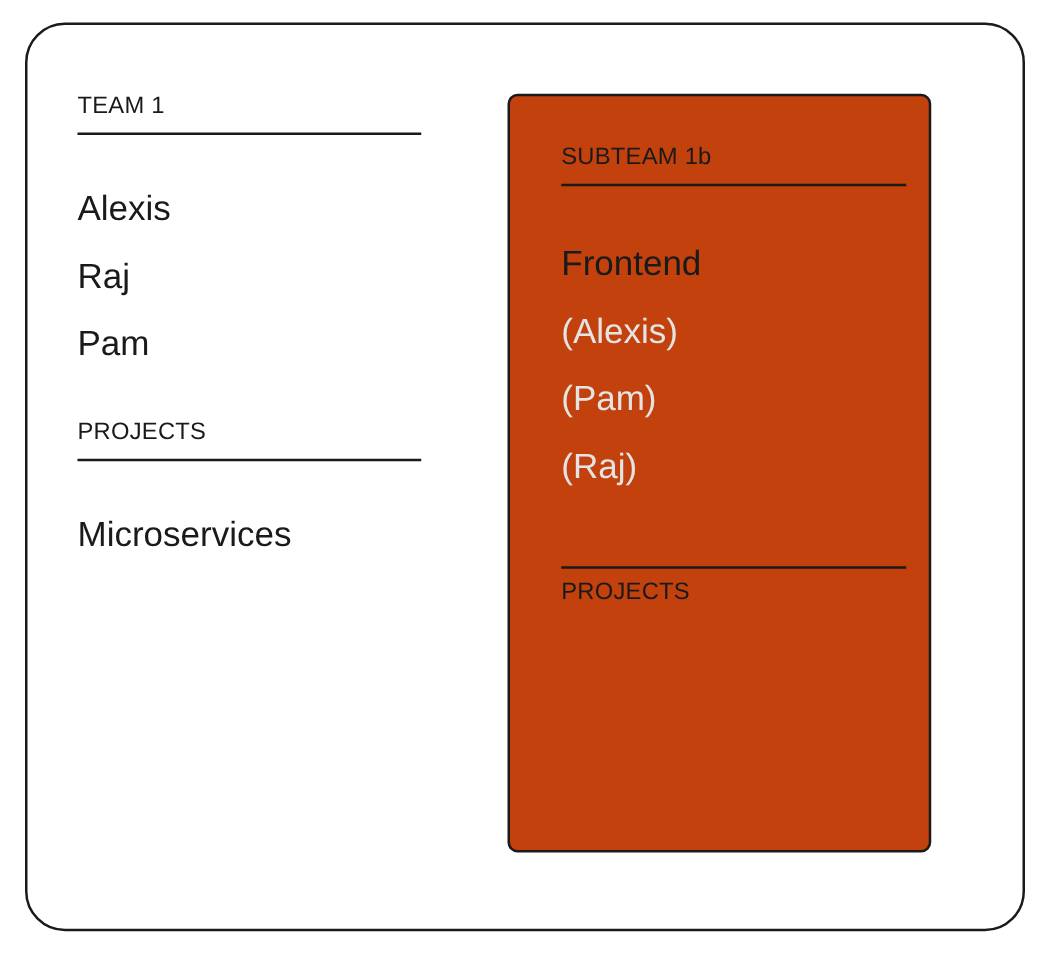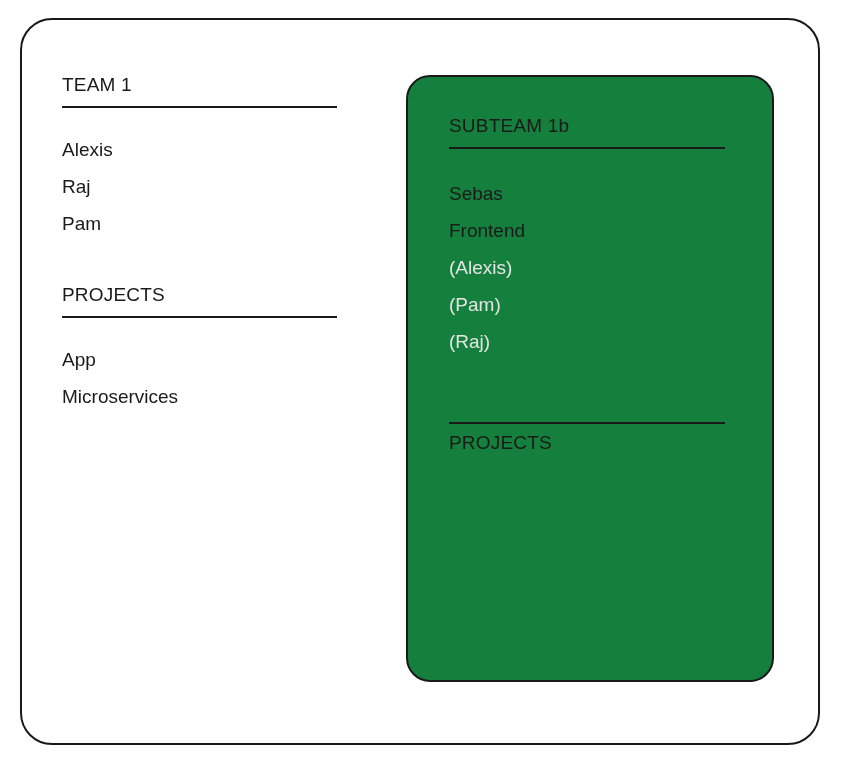--- a/index.html
+++ b/index.html
@@ -34,26 +34,26 @@
     left: 40px;
     top: 48px;
     width: 320px;
   }
 
   
   .subteam-box {
     position: absolute;
     left: 384px;
     top: 55px;
-    width: 368px;
+    width: 339px;
     height: 607px;
     box-sizing: border-box;
     border: 2px solid #1a1a1a;
-    border-radius: 24px;
-    background: #15803d;
+    border-radius: 8px;
+    background: #c2410c;
   }
   .subteam-panel {
     position: absolute;
     left: 41px;
     top: 32px;
     width: 290px;
   }
 
   
   .section {
@@ -81,25 +81,26 @@
   .team-panel .rule { width: 275px; }
   .subteam-panel .rule { width: 276px; }
 
   
   .item-list {
     list-style: none;
     margin: 0;
     padding: 0;
   }
   .item {
-    font-size: 19px;
+    font-size: 28px;
     line-height: 37px;
     color: #1a1a1a;
     font-weight: 400;
     white-space: nowrap;
+    margin-top: 17px;
   }
   .item.inherited {
     color: #e4e4e4;
   }
 
   
   .gap-after-rule { height: 23px; }
   .gap-section    { height: 36px; }
   .gap-sub-rule   { height: 26px; }
   .gap-projects   { height: 62px; }
@@ -128,38 +129,36 @@
     <div class="gap-section"></div>
 
     <div class="section">
       <div class="section-heading">PROJECTS</div>
       <div class="rule"></div>
     </div>
 
     <div class="gap-after-rule"></div>
 
     <ul class="item-list">
-      <li class="item">App</li>
       <li class="item">Microservices</li>
     </ul>
 
   </div>
 
   <div class="subteam-box">
     <div class="subteam-panel">
 
       <div class="section">
         <div class="section-heading">SUBTEAM 1b</div>
         <div class="rule"></div>
       </div>
 
       <div class="gap-sub-rule"></div>
 
       <ul class="item-list">
-        <li class="item">Sebas</li>
         <li class="item">Frontend</li>
         <li class="item inherited">(Alexis)</li>
         <li class="item inherited">(Pam)</li>
         <li class="item inherited">(Raj)</li>
       </ul>
 
       <div class="gap-projects"></div>
 
       <div class="section">
         <div class="rule rule-top"></div>

